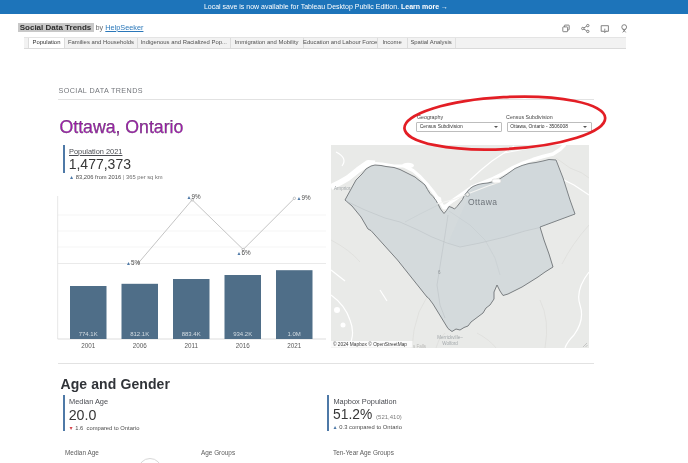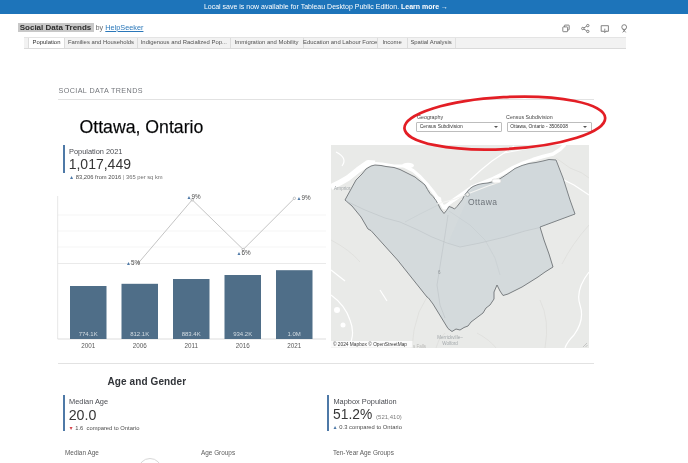--- a/index.html
+++ b/index.html
@@ -61,25 +61,25 @@
     <div class="tab" style="left:113.5px;width:92.6px;">Indigenous and Racialized Pop...</div>
     <div class="tab" style="left:206.5px;width:72.1px;">Immigration and Mobility</div>
     <div class="tab" style="left:279px;width:74.1px;">Education and Labour Force</div>
     <div class="tab" style="left:353.5px;width:29.1px;">Income</div>
     <div class="tab" style="left:383px;width:48.1px;border-right:0.8px solid #e0e0e0;">Spatial Analysis</div>
   </div>
 
   <div class="abs" style="left:58.5px;top:86.3px;font-size:7.2px;letter-spacing:0.4px;color:#73767b;">SOCIAL DATA TRENDS</div>
   <div class="abs hr" style="left:58px;top:98.6px;width:536px;"></div>
 
-  <div class="abs" style="left:59.5px;top:117.3px;font-size:17.7px;color:#000000;margin-left:20px;-webkit-text-stroke:0.25px #3b3e42;">Ottawa, Ontario</div>
+  <div class="abs" style="left:59.5px;top:117.3px;font-size:17.7px;color:#a21caf;-webkit-text-stroke:0.25px #3b3e42;">Ottawa, Ontario</div>
 
   <div class="abs kpibar" style="left:63px;top:145.2px;height:28.2px;"></div>
-  <div class="abs" style="left:69px;top:146.6px;font-size:7.4px;color:#4a4c52;">Population 2021</div>
-  <div class="abs" style="left:68.7px;top:156.2px;font-size:14px;color:#363636;">1,017,449</div>
+  <div class="abs" style="left:69px;top:146.6px;font-size:7.4px;color:#4a4c52;text-decoration:underline;">Population 2021</div>
+  <div class="abs" style="left:68.7px;top:156.2px;font-size:14px;color:#363636;">1,477,373</div>
   <div class="abs smalltxt" style="left:69px;top:173.6px;"><span class="up">▲</span> 83,206 from 2016 <span class="gray">|</span> <span style="color:#6f6f6f;">365 per sq km</span></div>
 
   <svg class="abs" style="left:50px;top:190px;" width="290" height="162" viewBox="50 190 290 162">
     <g stroke="#f1f1f1" stroke-width="0.7">
       <line x1="57.7" y1="215" x2="326" y2="215"></line>
       <line x1="57.7" y1="231" x2="326" y2="231"></line>
       <line x1="57.7" y1="247" x2="326" y2="247"></line>
     </g>
     <line x1="57.7" y1="263.5" x2="326" y2="263.5" stroke="#e4e4e4" stroke-width="0.8"></line>
     <line x1="57.7" y1="196" x2="57.7" y2="339" stroke="#e0e0e0" stroke-width="0.8"></line>
@@ -206,21 +206,21 @@
     <path d="M583,347 l4,-4 M585.5,347 l2,-2" stroke="#b5b5b5" stroke-width="0.7" fill="none"></path>
     <rect x="331" y="341" width="81.5" height="6.6" fill="#ffffff" fill-opacity="0.8"></rect>
     <text x="333" y="346" font-size="4.8" fill="#3c3c3c" font-family="Liberation Sans">© 2024 Mapbox © OpenStreetMap</text>
   </svg>
 
   <svg class="abs" style="left:395px;top:88px;" width="220" height="68" viewBox="395 88 220 68">
     <ellipse cx="504.8" cy="123.1" rx="100.5" ry="26" fill="none" stroke="#e31e25" stroke-width="2.7" transform="rotate(-3 504.8 123.1)"></ellipse>
   </svg>
 
   <div class="abs hr" style="left:58px;top:362.8px;width:536px;"></div>
-  <div class="abs" style="left:60.5px;top:375.6px;font-size:10px;font-weight:700;letter-spacing:0.1px;color:#303338;margin-left:47px;">Age and Gender</div>
+  <div class="abs" style="left:60.5px;top:375.6px;font-size:14px;font-weight:700;letter-spacing:0.1px;color:#303338;">Age and Gender</div>
 
   <div class="abs kpibar" style="left:63px;top:395.2px;height:35.5px;"></div>
   <div class="abs" style="left:69px;top:397.4px;font-size:7.4px;color:#4a4c52;">Median Age</div>
   <div class="abs" style="left:68.7px;top:407px;font-size:14.2px;color:#363636;">20.0</div>
   <div class="abs smalltxt" style="left:68.5px;top:424.6px;"><span class="dn">▼</span> 1.6&nbsp; compared to Ontario</div>
 
   <div class="abs kpibar" style="left:327px;top:395.2px;height:35.5px;"></div>
   <div class="abs" style="left:333.4px;top:397.4px;font-size:7.4px;color:#4a4c52;">Mapbox Population</div>
   <div class="abs" style="left:333.1px;top:407px;font-size:13.8px;color:#363636;">51.2% <span style="font-size:6px;color:#7d7d7d;">(521,410)</span></div>
   <div class="abs smalltxt" style="left:332.6px;top:424.2px;"><span class="up">▲</span> 0.3 compared to Ontario</div>

